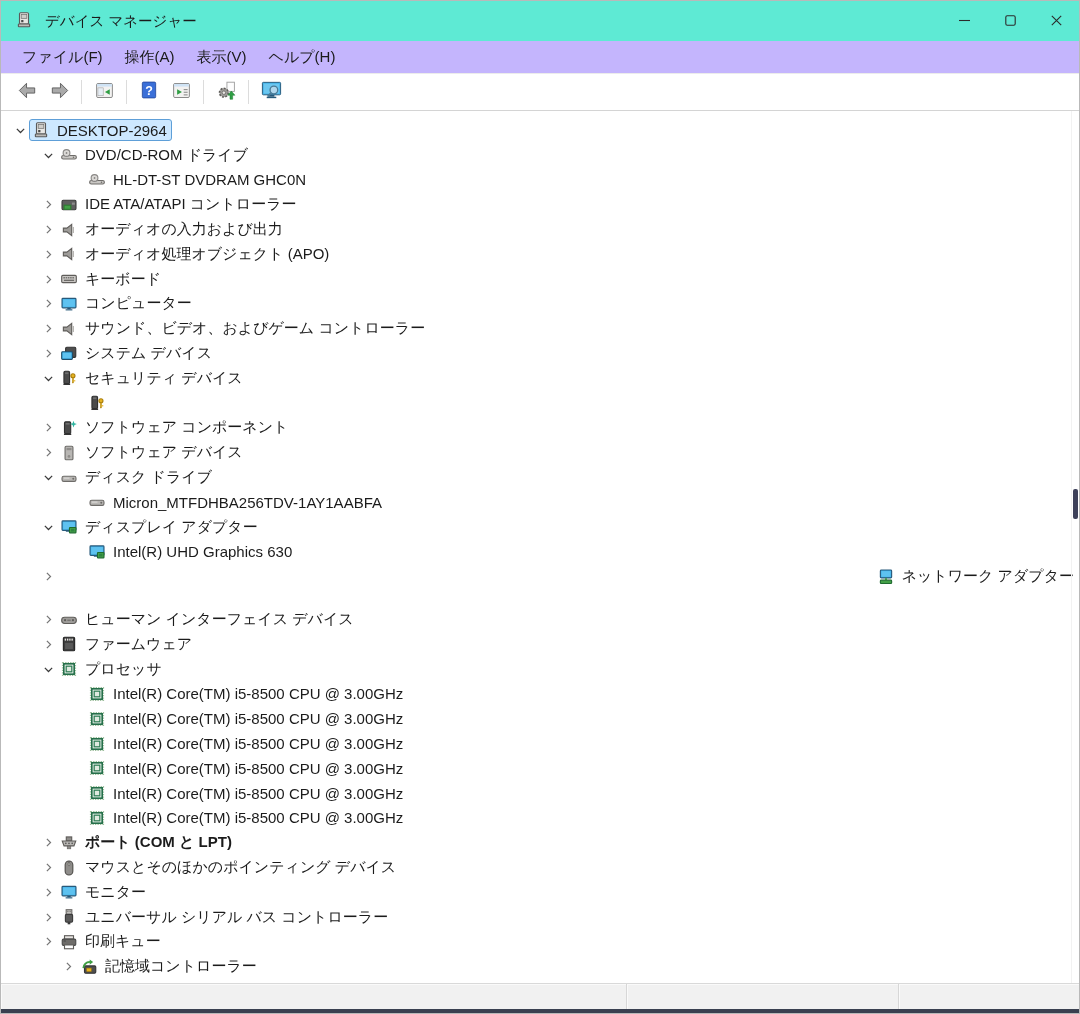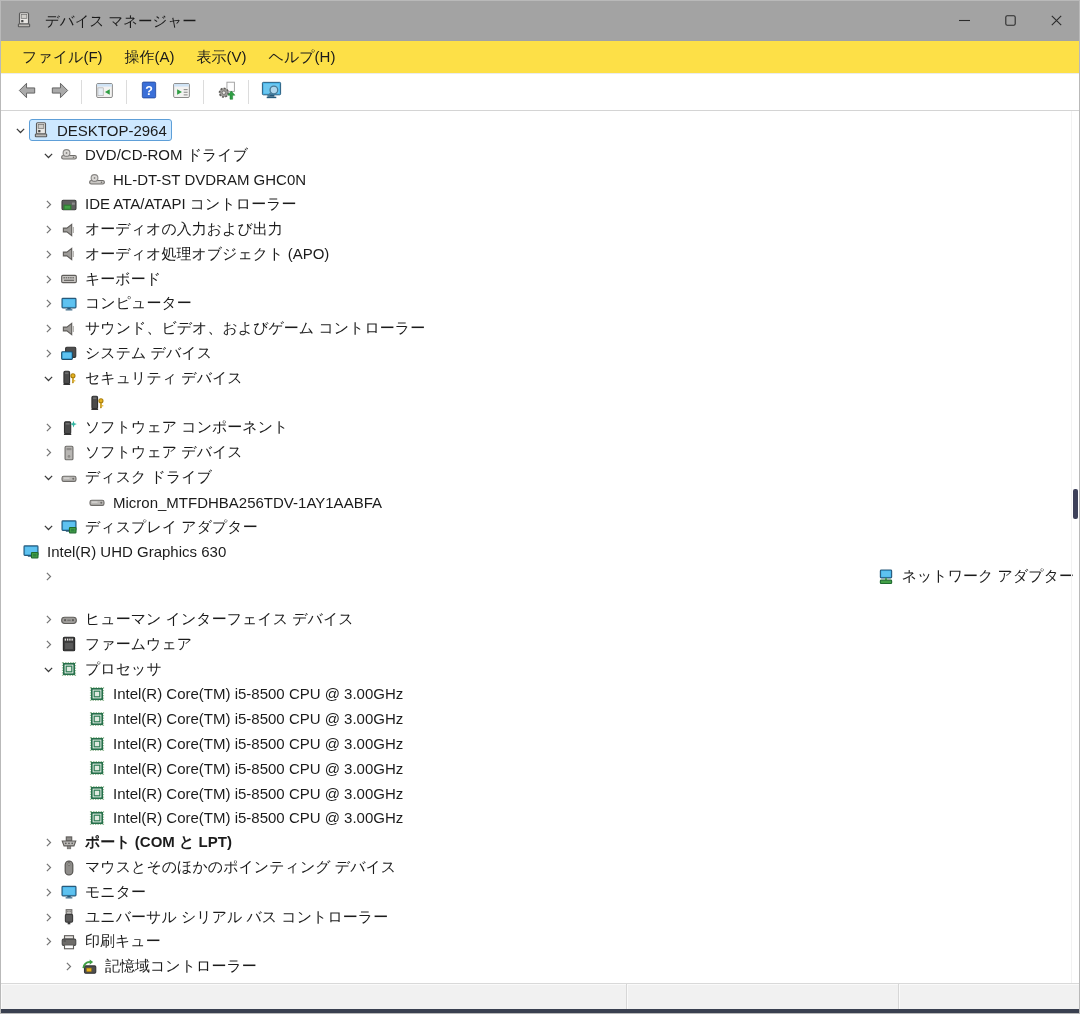--- a/index.html
+++ b/index.html
@@ -4,27 +4,27 @@
 <style>
   * { margin:0; padding:0; box-sizing:border-box; }
   html,body { background:#e8e8e8; }
   body { font-family:"Liberation Sans","DejaVu Sans",sans-serif; }
   .window{
     width:1080px; height:1014px; background:#fff;
     border:1px solid #b9b9b9; position:relative;
     display:flex; flex-direction:column; overflow:hidden;
   }
   
-  .titlebar{ height:40px; display:flex; align-items:center; background:#a3a3a3; flex:0 0 auto; }
+  .titlebar{ height:40px; display:flex; align-items:center; background:#5eead4; flex:0 0 auto; }
   .titlebar .app-icon{ margin-left:14px; width:20px; height:20px; display:flex; }
   .titlebar .title{ margin-left:10px; font-size:14.5px; color:#1b1b1b; }
   .win-controls{ margin-left:auto; display:flex; height:100%; }
   .win-btn{ width:46px; height:100%; display:flex; align-items:center; justify-content:center; background:transparent; border:0; cursor:default; }
   
-  .menubar{ height:33px; display:flex; align-items:center; padding-left:10px; background:#fde047; border-bottom:1px solid #ececec; flex:0 0 auto; }
+  .menubar{ height:33px; display:flex; align-items:center; padding-left:10px; background:#c4b5fd; border-bottom:1px solid #ececec; flex:0 0 auto; }
   .menu-item{ font-size:15px; color:#1b1b1b; padding:5px 11px; border-radius:3px; }
   
   .toolbar{ height:37px; display:flex; align-items:center; padding-left:10px; background:#fff; border-bottom:1px solid #d4d4d4; flex:0 0 auto; }
   .tb-btn{ width:32px; height:30px; display:flex; align-items:center; justify-content:center; border-radius:3px; }
   .tb-sep{ width:1px; height:24px; background:#dcdcdc; margin:0 6px; }
   
   .tree{ flex:1 1 auto; position:relative; background:#fff; padding-top:7px; overflow:hidden; }
   .tree-row{ height:24.8px; display:flex; align-items:center; }
   .expander{ width:18px; height:18px; display:flex; align-items:center; justify-content:center; flex:0 0 auto; }
   .node{ display:flex; align-items:center; gap:7px; padding:1px 4px 1px 2px; border:1px solid transparent; }
@@ -429,21 +429,21 @@
               <rect x="1.8" y="2.6" width="12.4" height="8.4" rx=".8" fill="#3db1ea" stroke="#27597a"></rect>
               <rect x="2.8" y="3.6" width="10.4" height="6.4" fill="#5ec2f0"></rect>
               <rect x="5.2" y="11" width="3" height="1.2" fill="#27597a"></rect>
               <rect x="8.4" y="8.4" width="5.8" height="4.8" rx=".6" fill="#43a047" stroke="#1e6b2f"></rect>
               <rect x="9.8" y="9.6" width="3" height="2.4" fill="#2e8540"></rect>
             </svg>
           </span>
           <span class="nlabel">ディスプレイ アダプター</span>
         </span>
       </div>
-      <div class="tree-row" style="">
+      <div class="tree-row" style="padding-left: 66px;">
         <span class="expander"></span>
         <span class="node">
           <span class="nicon">
             <svg viewBox="0 0 16 16" width="18" height="18">
               <rect x="1.8" y="2.6" width="12.4" height="8.4" rx=".8" fill="#3db1ea" stroke="#27597a"></rect>
               <rect x="2.8" y="3.6" width="10.4" height="6.4" fill="#5ec2f0"></rect>
               <rect x="5.2" y="11" width="3" height="1.2" fill="#27597a"></rect>
               <rect x="8.4" y="8.4" width="5.8" height="4.8" rx=".6" fill="#43a047" stroke="#1e6b2f"></rect>
               <rect x="9.8" y="9.6" width="3" height="2.4" fill="#2e8540"></rect>
             </svg>

